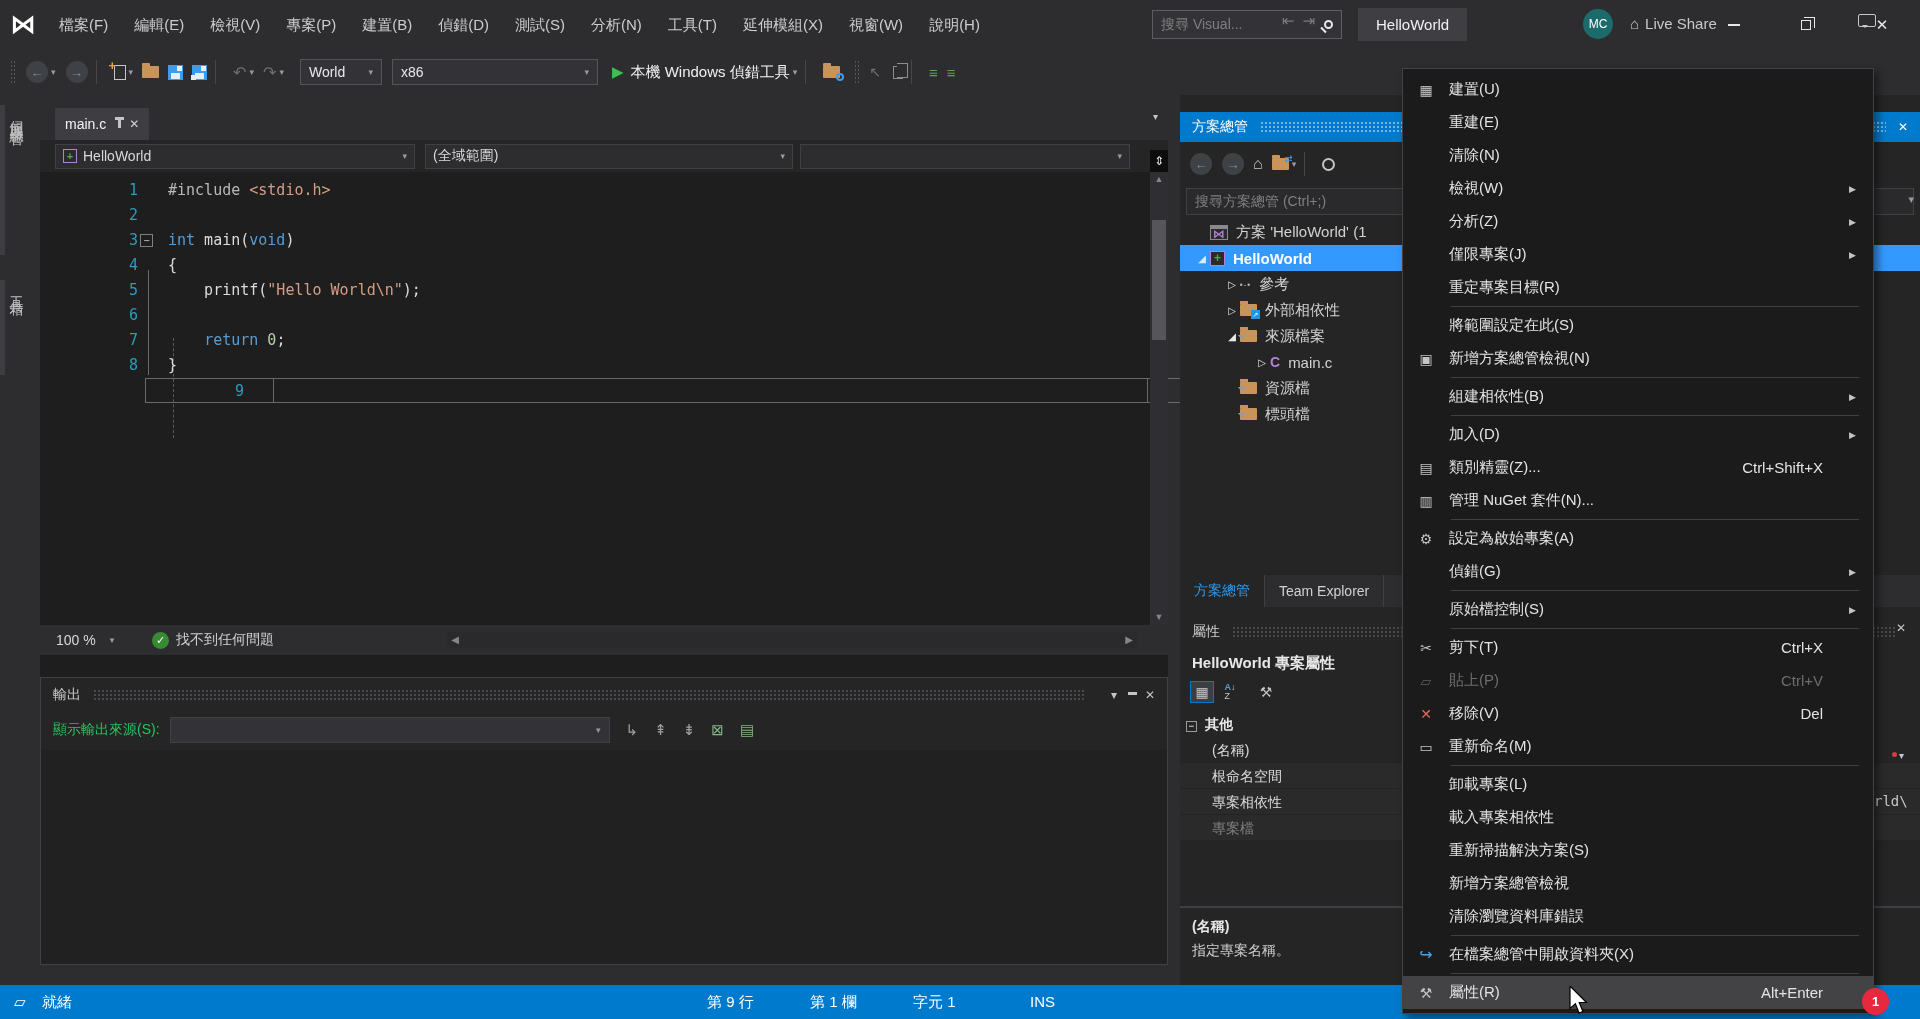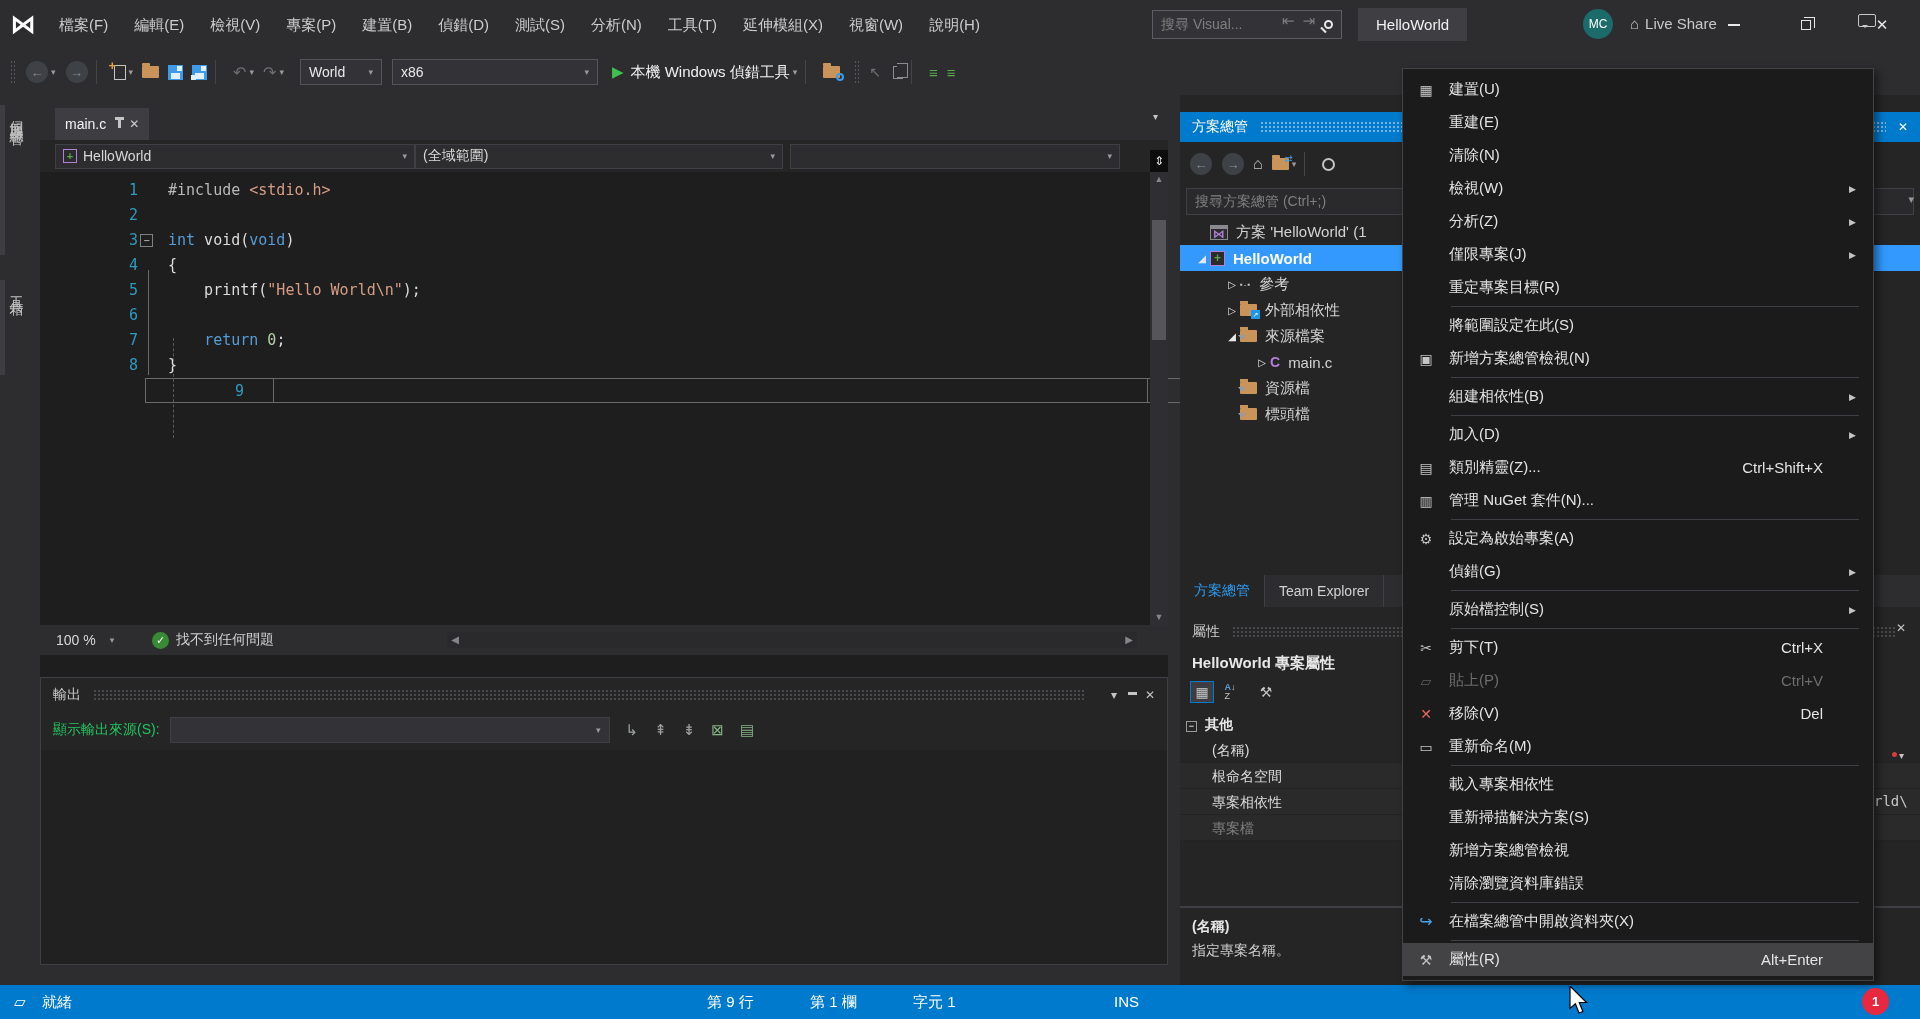--- a/index.html
+++ b/index.html
@@ -280,36 +280,36 @@
         <span class="tabx">✕</span>
       </div>
       <span style="position:absolute;right:10px;top:16px;color:#c5c5c5;font-size:10px;">▾</span>
     </div>
     <div id="navbar">
       <div class="bc" style="margin-left:15px;width:360px;">
         <span class="proj-ic">+</span>
         <span>HelloWorld</span>
         <span class="tb-dd" style="margin-left:auto;">▾</span>
       </div>
-      <div class="bc" style="margin-left:0;width:368px;">
+      <div class="bc" style="margin-left:10px;width:368px;">
         <span>(全域範圍)</span>
         <span class="tb-dd" style="margin-left:auto;">▾</span>
       </div>
       <div class="bc" style="margin-left:7px;width:330px;">
         <span></span>
         <span class="tb-dd" style="margin-left:auto;">▾</span>
       </div>
     </div>
     <div id="code">
       <div id="guide-solid"></div>
       <div id="guide-dash"></div>
       <div id="code-lines">
           <div class="cl"><span class="ln">1</span><span class="ct"><span class="tk-pp">#include </span><span class="tk-str">&lt;stdio.h&gt;</span></span></div>
           <div class="cl"><span class="ln">2</span><span class="ct"></span></div>
-          <div class="cl"><span class="ln">3</span><span class="fold">−</span><span class="ct"><span class="tk-kw">int</span><span class="tk-pl"> void(</span><span class="tk-kw">void</span><span class="tk-pl">)</span></span></div>
+          <div class="cl"><span class="ln">3</span><span class="fold">−</span><span class="ct"><span class="tk-kw">int</span><span class="tk-pl"> main(</span><span class="tk-kw">void</span><span class="tk-pl">)</span></span></div>
           <div class="cl"><span class="ln">4</span><span class="ct"><span class="tk-pl">{</span></span></div>
           <div class="cl"><span class="ln">5</span><span class="ct"><span class="tk-pl">    printf(</span><span class="tk-str">"Hello World\n"</span><span class="tk-pl">);</span></span></div>
           <div class="cl"><span class="ln">6</span><span class="ct"></span></div>
           <div class="cl"><span class="ln">7</span><span class="ct"><span class="tk-pl">    </span><span class="tk-kw">return</span><span class="tk-pl"> </span><span class="tk-num">0</span><span class="tk-pl">;</span></span></div>
           <div class="cl"><span class="ln">8</span><span class="ct"><span class="tk-pl">}</span></span></div>
           <div class="cl current"><span class="ln">9</span><span class="ct" style="min-width: 995px; min-height: 23px; display: inline-block;"></span></div>
         </div>
     </div>
     <div id="vscroll">
       <div class="split">⇕</div>
@@ -577,20 +577,25 @@
         <span class="marrow"></span>
       </div>
       <div class="mitem">
         <span class="micon ic-rename">▭</span>
         <span class="mlabel">重新命名(M)</span>
         <span class="marrow"></span>
       </div>
       <div class="msep"></div>
       <div class="mitem">
         <span class="micon"></span>
+        <span class="mlabel">卸載專案(L)</span>
+        <span class="marrow"></span>
+      </div>
+      <div class="mitem">
+        <span class="micon"></span>
         <span class="mlabel">載入專案相依性</span>
         <span class="marrow"></span>
       </div>
       <div class="mitem">
         <span class="micon"></span>
         <span class="mlabel">重新掃描解決方案(S)</span>
         <span class="marrow"></span>
       </div>
       <div class="mitem">
         <span class="micon"></span>
@@ -616,21 +621,21 @@
         <span class="marrow"></span>
       </div>
     </div>
 
   <div id="statusbar">
     <span style="left:14px;">▱</span>
     <span style="left:42px;">就緒</span>
     <span style="left:707px;">第 9 行</span>
     <span style="left:810px;">第 1 欄</span>
     <span style="left:913px;">字元 1</span>
-    <span style="left:1114px;text-align:center;">INS</span>
+    <span style="left:1030px;text-align:center;">INS</span>
   </div>
   <div id="notif">1</div>
 
   <div id="cursor">
     <svg width="22" height="30" viewBox="0 0 14 20">
         <path d="M1 0 L1 15 L4.6 11.8 L7 18 L9.6 17 L7.2 11 L12 11 Z" fill="#ffffff" stroke="#000000" stroke-width="0.8"></path>
       </svg>
   </div>
 
 </div>

